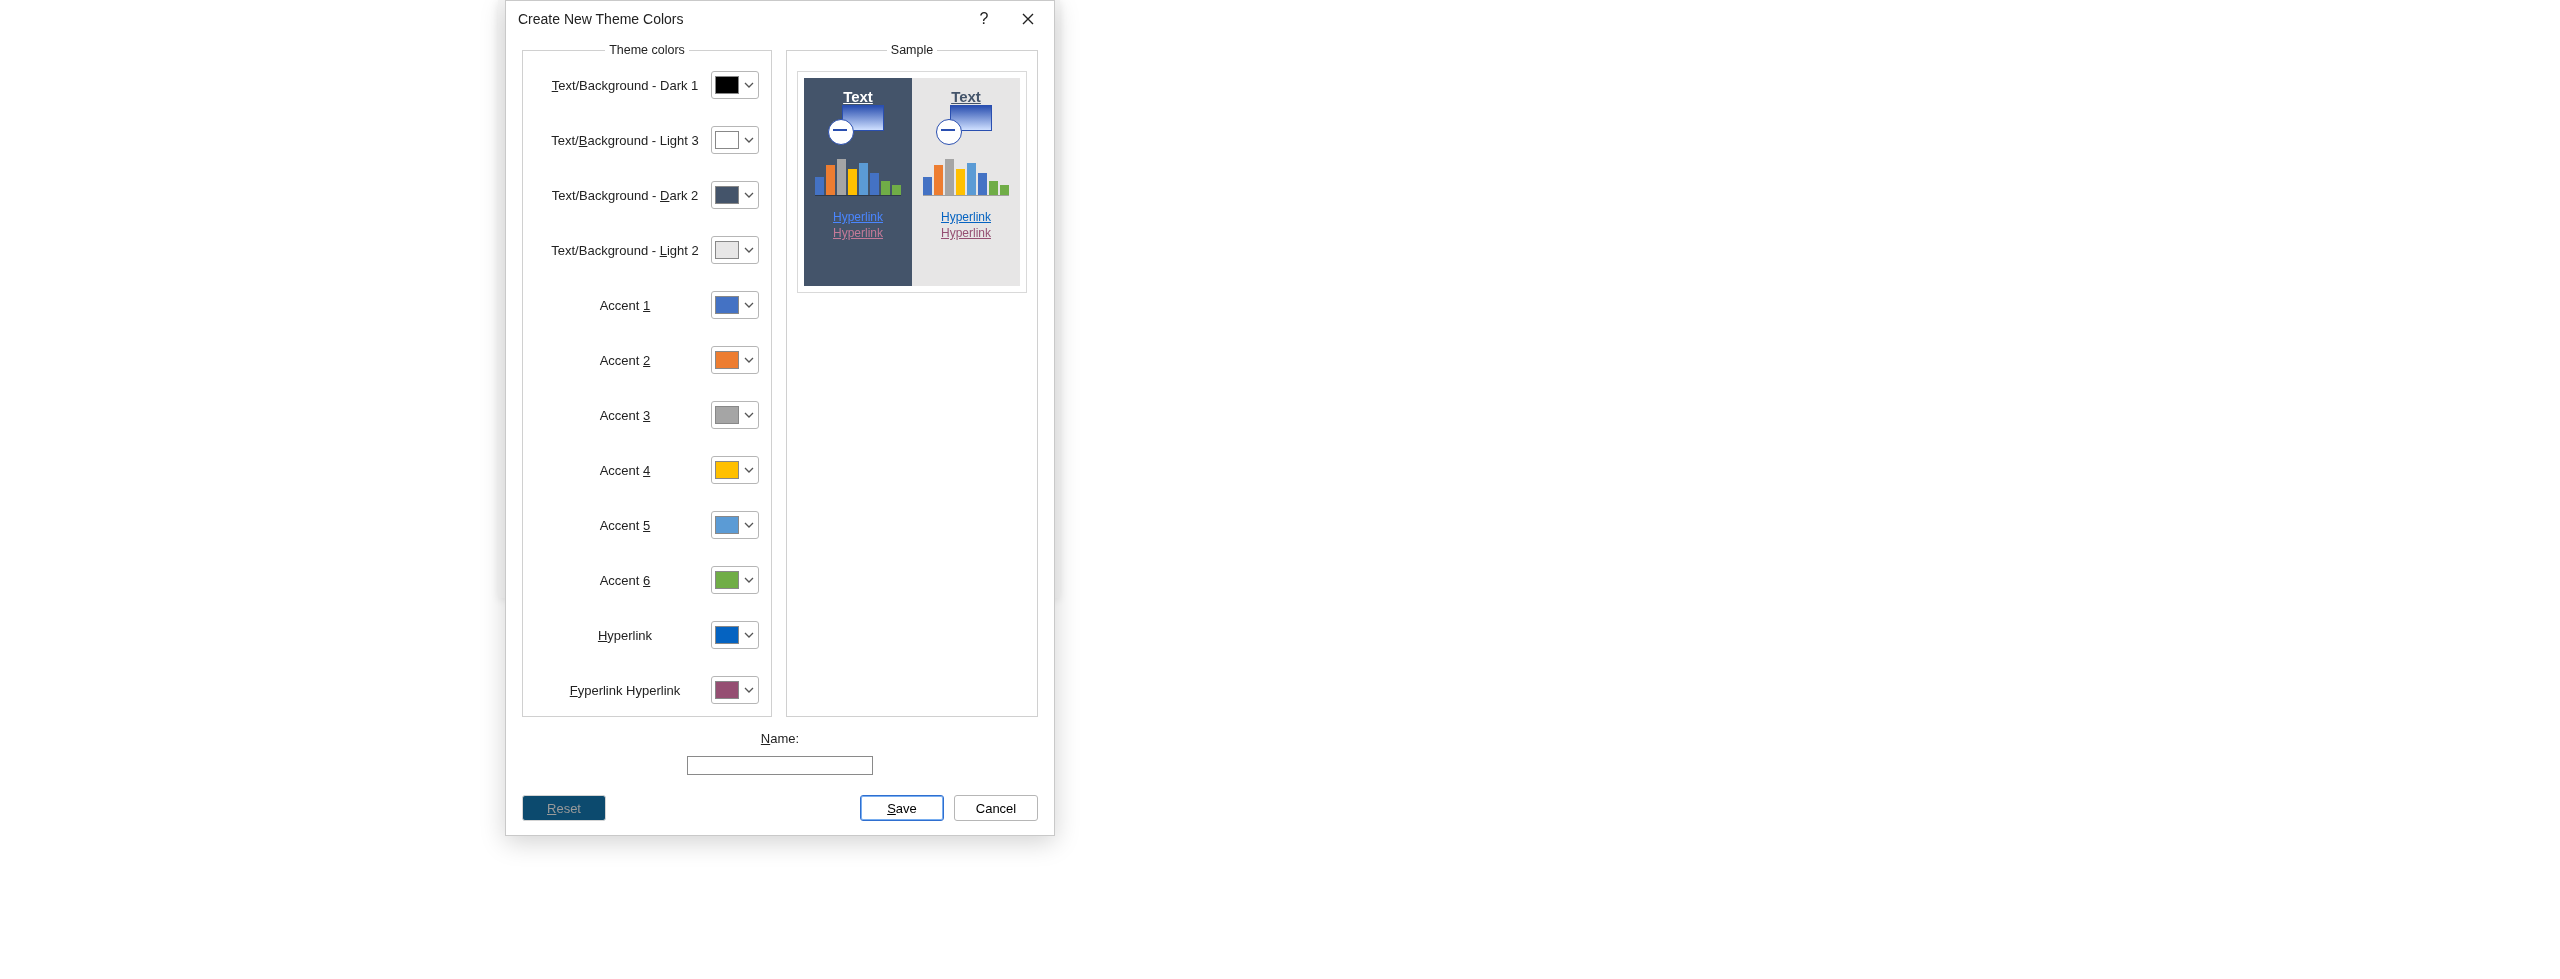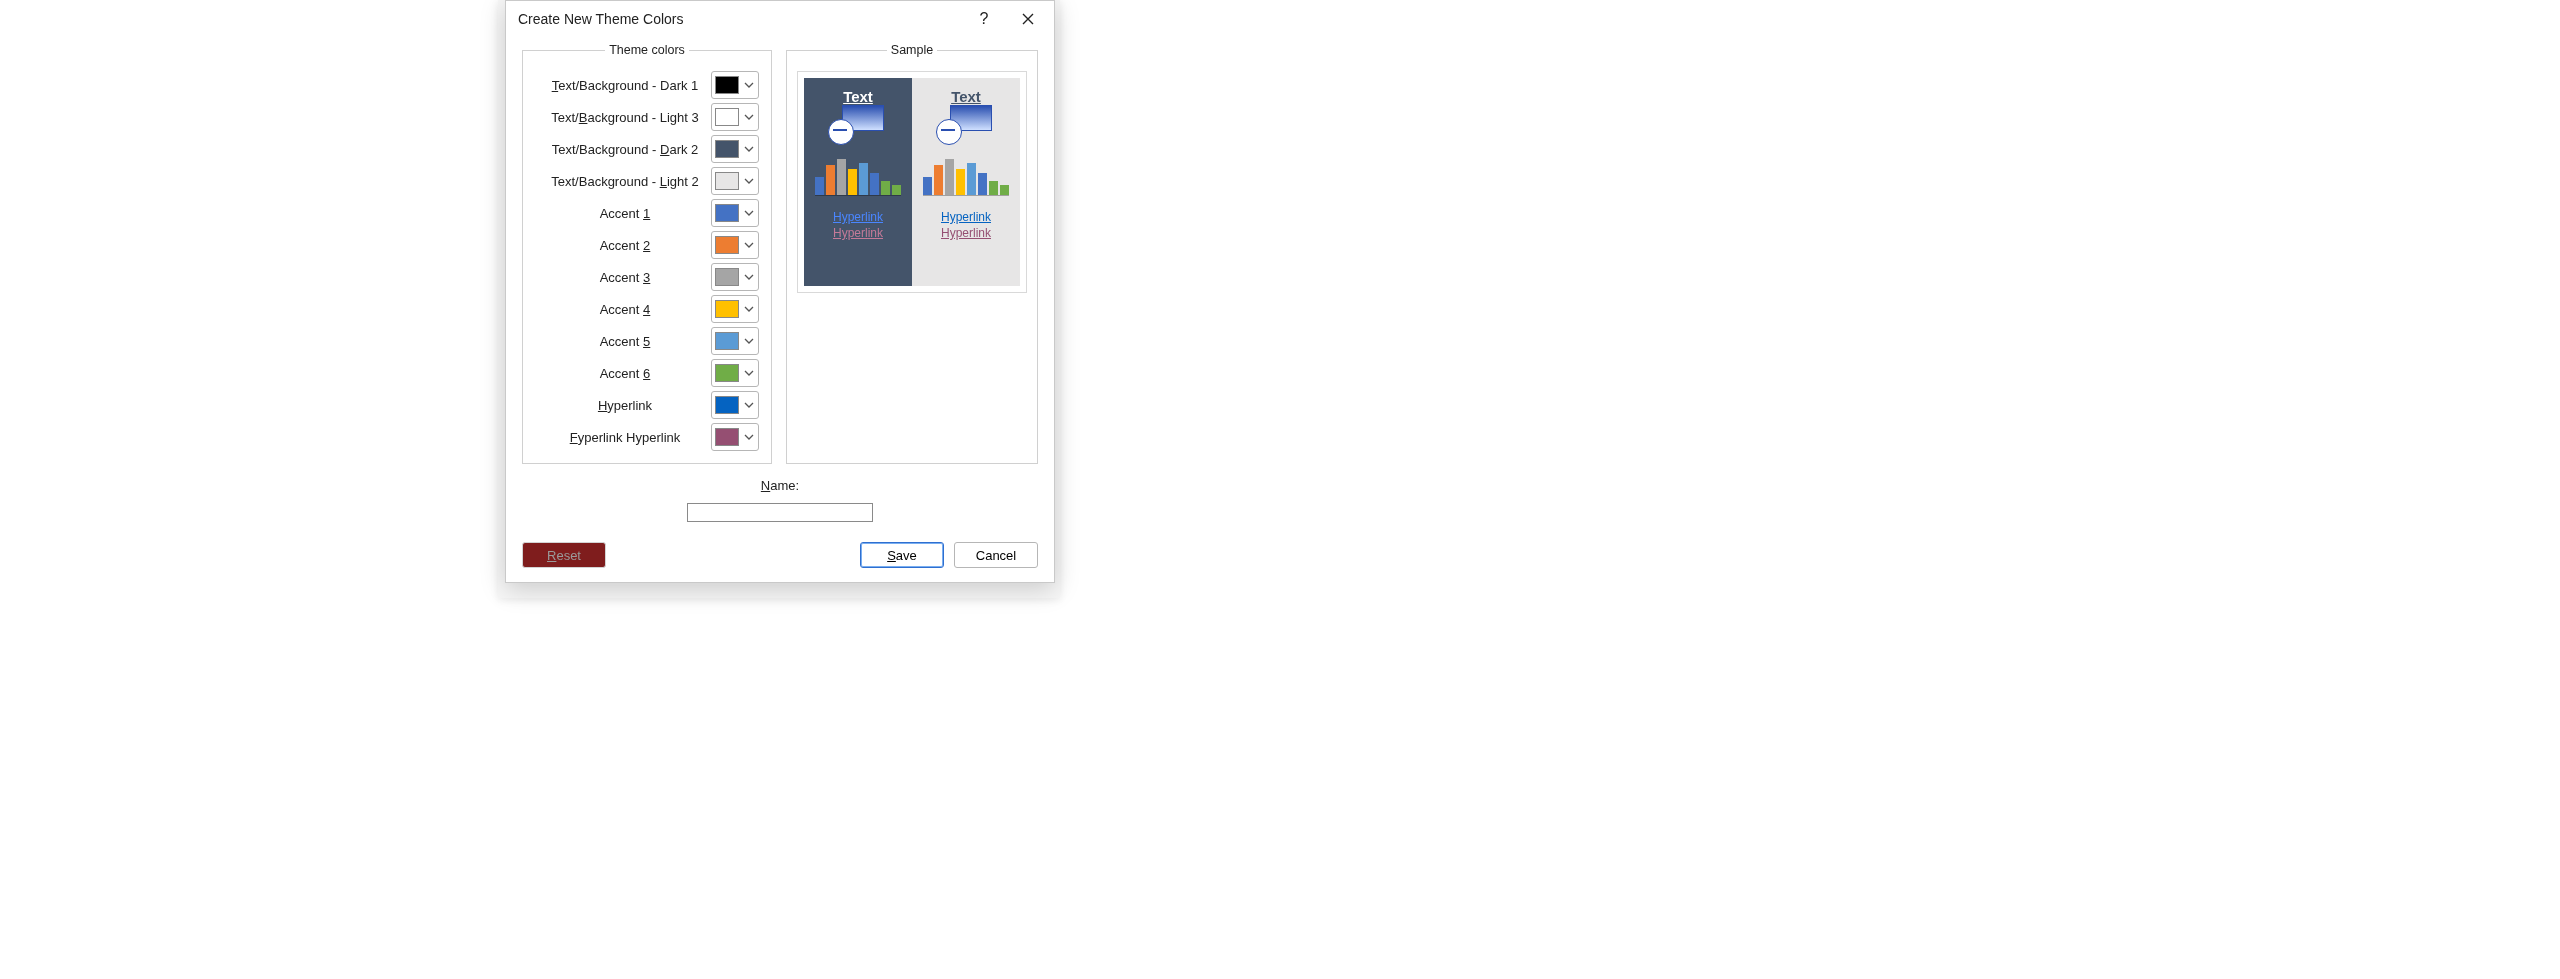--- a/index.html
+++ b/index.html
@@ -71,21 +71,21 @@
     margin: 0;
   }
   fieldset.group > legend {
     font-size: 12.5px;
     padding: 0 4px;
   }
 
   .colors-group { width: 250px; }
   .sample-group { flex:1; }
 
-  .color-rows { display:flex; flex-direction:column; gap:4px; padding:4px 2px 2px 6px; }
+  .color-rows { display:flex; flex-direction:column; gap:27px; padding:4px 2px 2px 6px; }
   .color-row { display:flex; align-items:center; }
   .color-row .lbl { flex:1; }
   .color-row .u { text-decoration: underline; }
 
   .swatch-btn {
     display:flex;
     align-items:center;
     border:1px solid #b6b6b6;
     border-radius:3px;
     background:#fff;
@@ -192,21 +192,21 @@
     font:inherit;
     padding:0 12px;
   }
   .btn.primary {
     border-color:#2f6fd0;
     box-shadow: inset 0 0 0 1px #79aef0;
   }
   .btn:disabled {
     color:#9a9a9a;
     border-color:#d4d4d4;
-    background:#7f1d1d;
+    background:#0c4a6e;
   }
   .btn .u { text-decoration:underline; }
 
 </style>
 </head>
 <body>
 
 <div class="slide-bg"></div>
 
 <div class="dialog">

